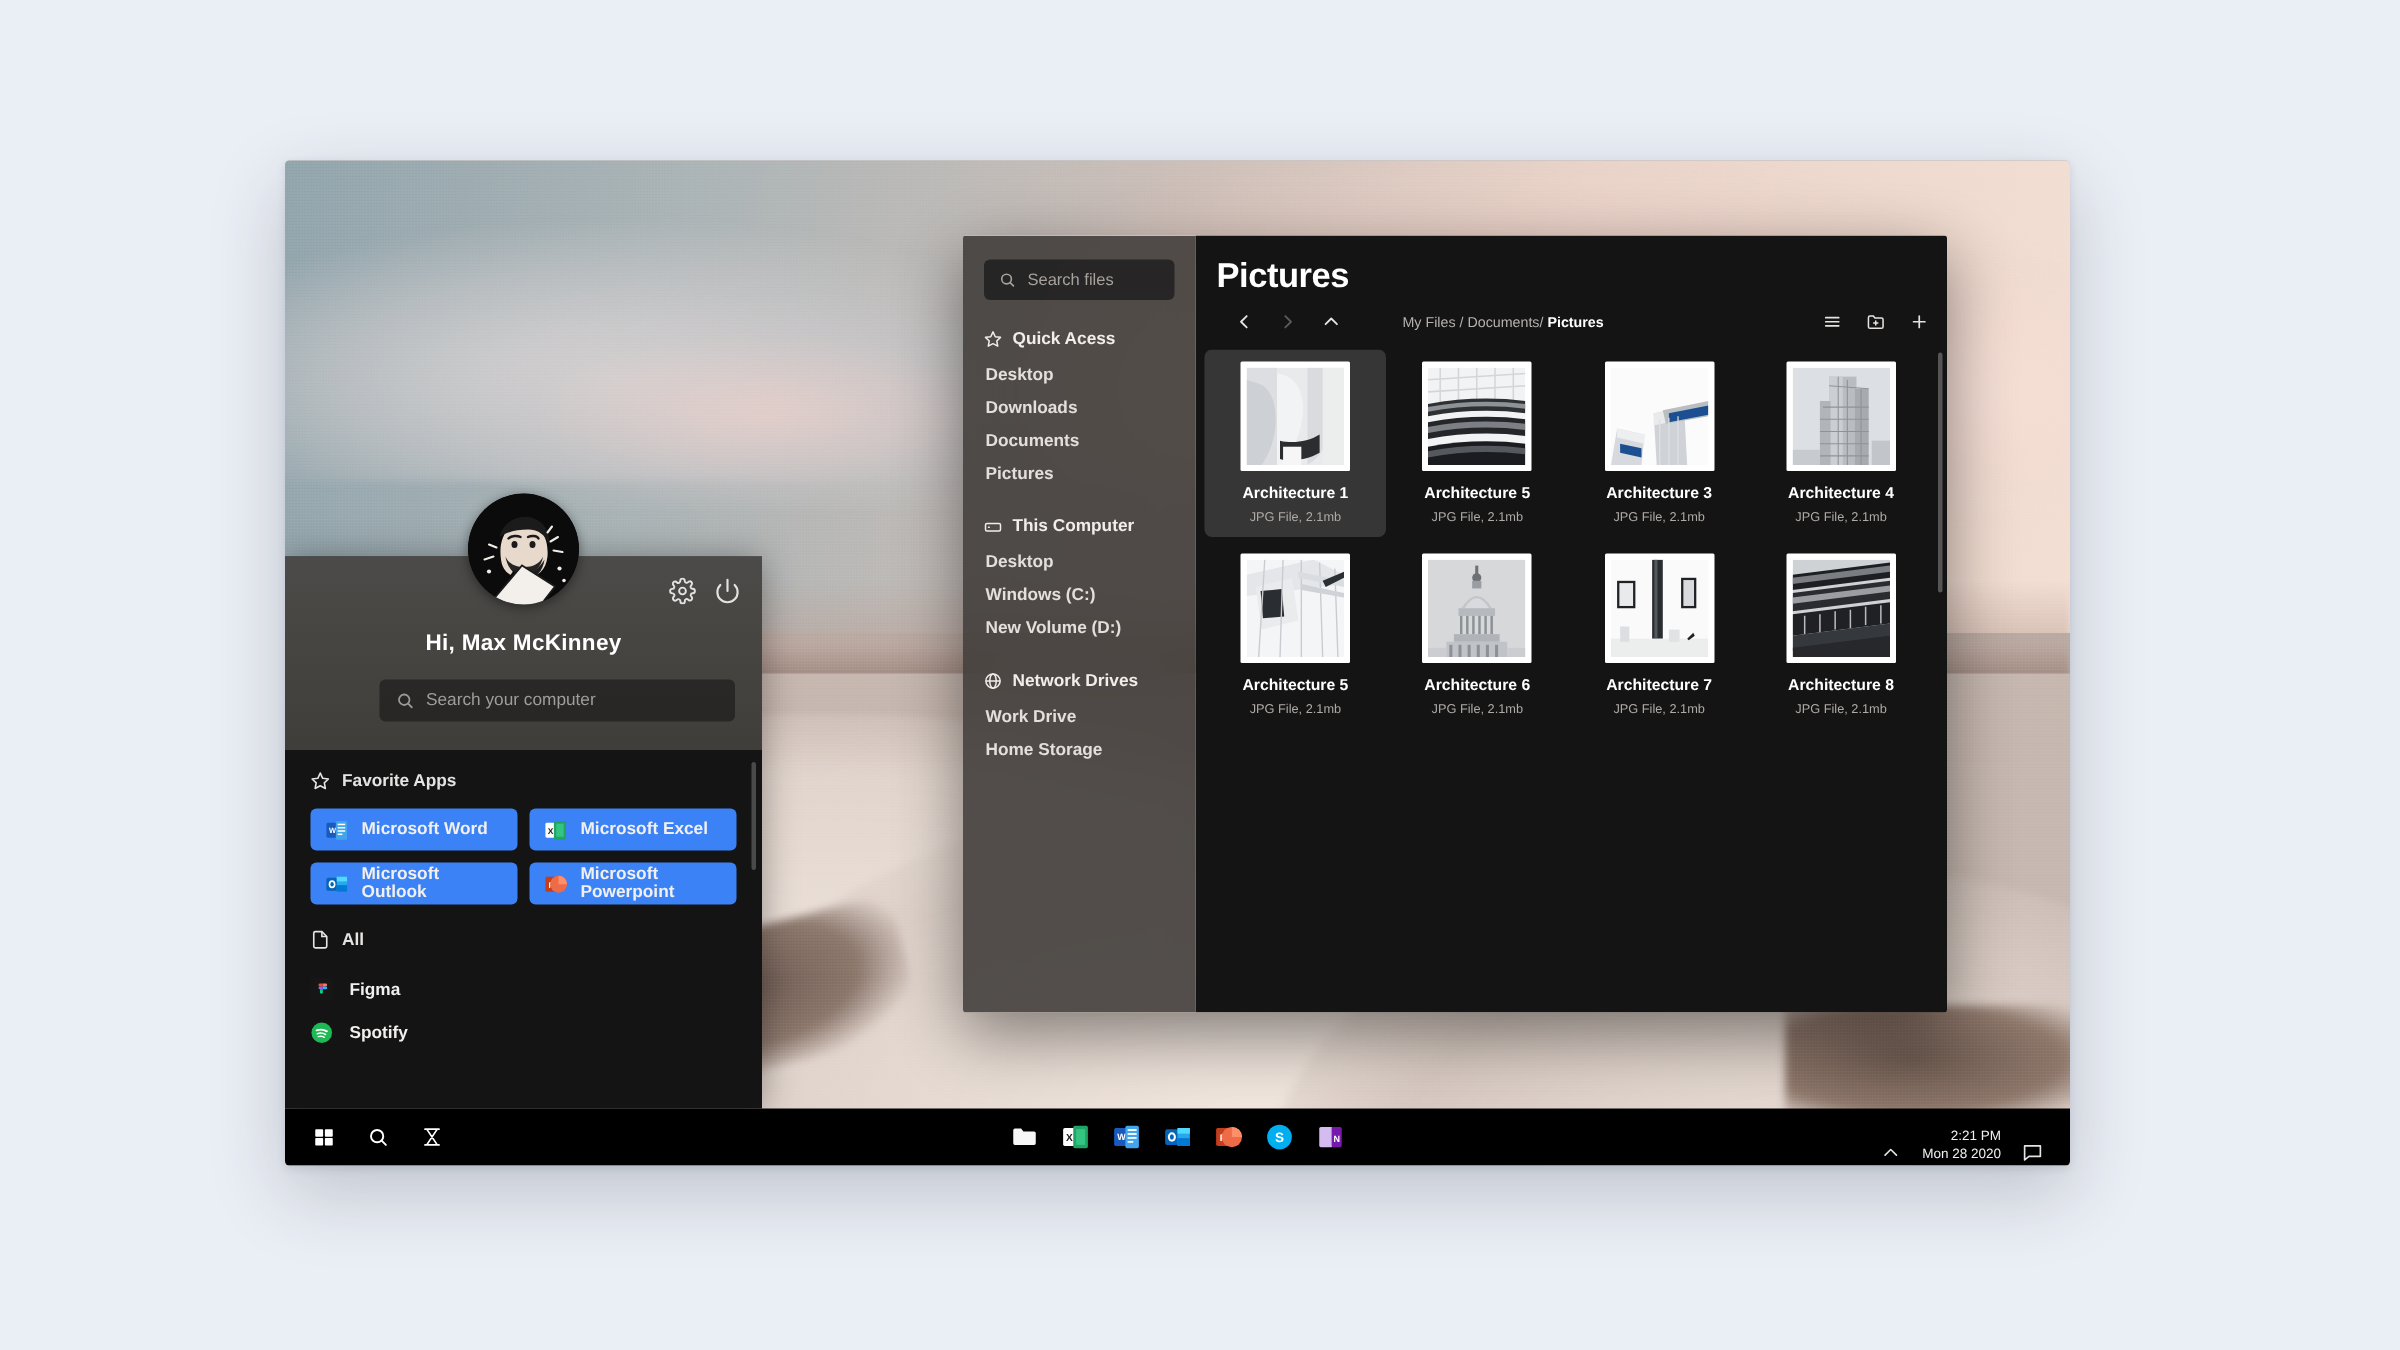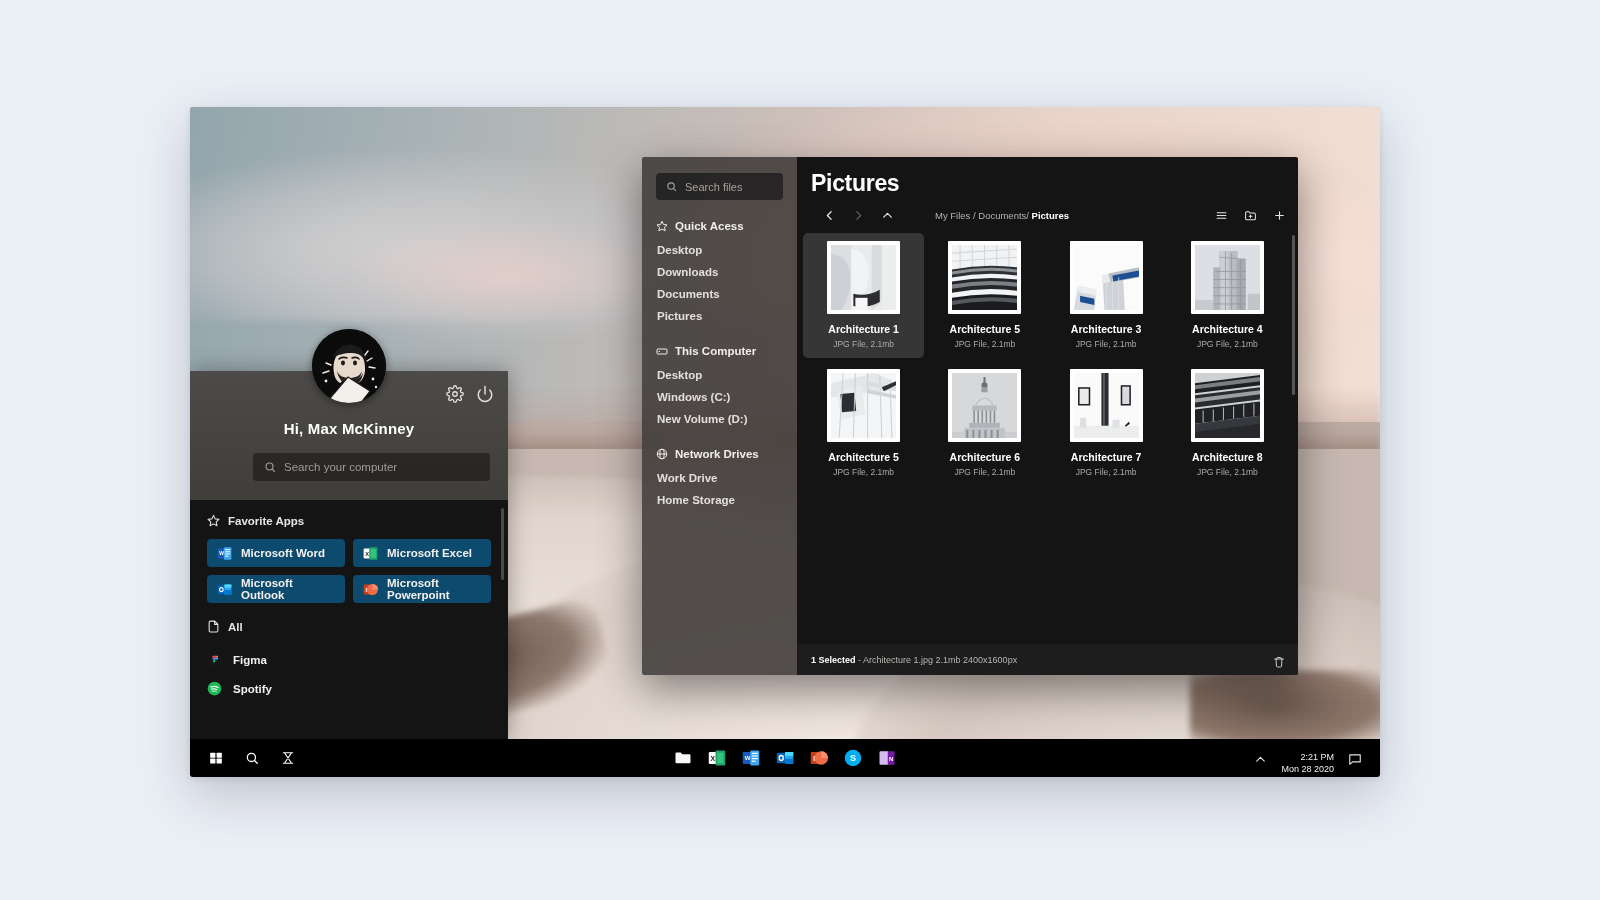--- a/index.html
+++ b/index.html
@@ -133,21 +133,21 @@
   .avatar svg { width: 100%; height: 100%; display: block; }
 
   .sm-body { flex: 1; position: relative; padding: 14px 17px 0 17px; overflow: hidden; }
   .sm-section {
     display: flex; align-items: center; gap: 8px;
     font-size: 11.5px; color: #e6e4e2; font-weight: bold; margin-bottom: 12px;
   }
   .sm-section .ic { width: 13px; height: 13px; color: #e6e4e2; }
   .fav-grid { display: grid; grid-template-columns: 1fr 1fr; gap: 8px; margin-bottom: 17px; }
   .fav-item {
-    height: 28px; background: #0c4a6e; border-radius: 4px;
+    height: 28px; background: #3b82f6; border-radius: 4px;
     display: flex; align-items: center; gap: 9px; padding: 0 10px;
     font-size: 11.5px; color: #f2f0ee; font-weight: bold; cursor: pointer;
   }
   .fav-item .appicon { width: 15px; height: 15px; flex: none; }
   .all-list { display: flex; flex-direction: column; }
   .all-item {
     height: 29px; display: flex; align-items: center; gap: 11px;
     font-size: 11.5px; color: #f2f0ee; font-weight: bold; cursor: pointer; text-align: right;
   }
   .all-item .appicon { width: 15px; height: 15px; flex: none; }
@@ -239,21 +239,21 @@
     position: absolute; left: 0; bottom: 0; width: 1190px; height: 38px;
     background: #000; display: flex; align-items: center; padding: 0 10px;
   }
   .tb-left { display: flex; align-items: center; gap: 22px; padding-left: 9px; }
   .tb-left .ic { width: 14px; height: 14px; color: #fff; cursor: pointer; }
   .tb-center {
     position: absolute; left: 50%; transform: translateX(-50%);
     display: flex; align-items: center; gap: 16px;
   }
   .tb-center .appicon { width: 18px; height: 18px; cursor: pointer; }
-  .tb-right { margin-left: auto; display: flex; align-items: flex-start; gap: 14px; padding-right: 8px; margin-top: 11px; }
+  .tb-right { margin-left: auto; display: flex; align-items: flex-end; gap: 14px; padding-right: 8px; margin-top: 11px; }
   .tb-chev { width: 13px; height: 13px; color: #e4e4e4; cursor: pointer; }
   .tb-clock { text-align: right; line-height: 1.25; cursor: pointer; }
   .tb-clock div { font-size: 9px; color: #f0f0f0; }
   .tb-notif { width: 14px; height: 14px; color: #e4e4e4; cursor: pointer; }
 </style>
 </head>
 <body>
 
 <div id="root">
   <div class="desktop">
@@ -754,32 +754,20 @@
                 </svg>
               </div>
                 </div>
               <div class="tile-name">Architecture 8</div>
               <div class="tile-meta">JPG File, 2.1mb</div>
             </div>
 
           </div>
         </div>
 
-        <div class="fx-status">
-          <div class="txt">
-            <b>1 Selected</b><span> - Architecture 1.jpg  2.1mb  2400x1600px</span>
-          </div>
-          <span class="trash">
-            <svg viewBox="0 0 24 24" fill="none" stroke="currentColor" stroke-width="1.9" stroke-linecap="round">
-              <polyline points="3 6 21 6"></polyline>
-                <path d="M8 6V4a1 1 0 0 1 1-1h6a1 1 0 0 1 1 1v2"></path>
-              <path d="M6 6l1 14a2 2 0 0 0 2 2h6a2 2 0 0 0 2-2l1-14"></path>
-            </svg>
-          </span>
-        </div>
       </div>
     </div>
 
     <div class="taskbar">
       <div class="tb-left">
         <span class="ic">
           <svg viewBox="0 0 24 24" fill="currentColor">
               <rect x="2" y="3" width="9" height="8.6" rx="1"></rect>
               <rect x="13" y="3" width="9" height="8.6" rx="1"></rect>
               <rect x="2" y="13" width="9" height="8.6" rx="1"></rect>

